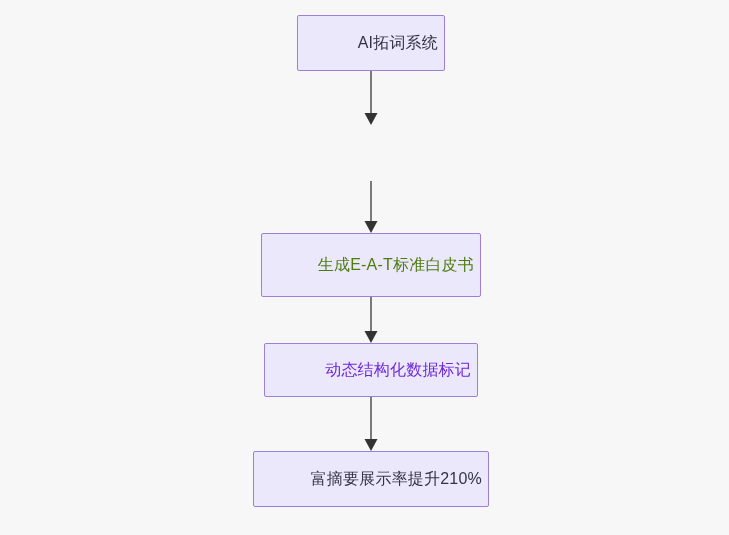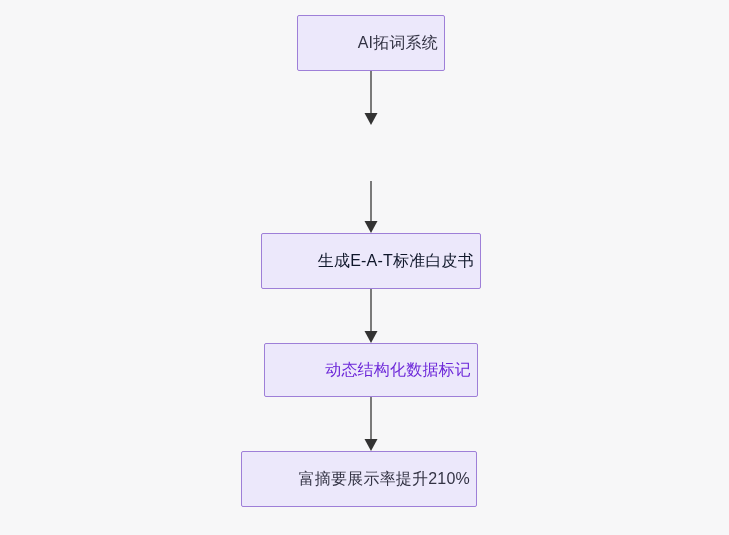--- a/index.html
+++ b/index.html
@@ -79,25 +79,25 @@
       <line x1="9" y1="0" x2="9" y2="44" stroke="#7a7a7a" stroke-width="2"></line>
       <polygon points="9,54 2.5,42 15.5,42" fill="#333333"></polygon>
     </svg>
   </div>
 
   <div class="node" style="left: 297px; top: 15px; width: 148px; height: 56px; background: rgb(236, 232, 251); border-color: rgb(158, 127, 216); color: rgb(51, 51, 68);">
     <span class="node-label">AI拓词系统</span>
   </div>
 
 
-  <div class="node" style="left: 261px; top: 233px; width: 220px; height: 56px; background: rgb(236, 232, 251); border-color: rgb(158, 127, 216); color: #0f172a;">
+  <div class="node" style="left: 261px; top: 233px; width: 220px; height: 64px; background: rgb(236, 232, 251); border-color: rgb(158, 127, 216); color: #4d7c0f;">
     <span class="node-label">生成E-A-T标准白皮书</span>
   </div>
 
   <div class="node" style="left: 264px; top: 343px; width: 214px; height: 54px; background: rgb(236, 232, 251); border-color: rgb(158, 127, 216); color: #6d28d9;">
     <span class="node-label">动态结构化数据标记</span>
   </div>
 
-  <div class="node" style="left: 241px; top: 451px; width: 236px; height: 56px; background: rgb(236, 232, 251); border-color: rgb(158, 127, 216); color: rgb(51, 51, 68);">
+  <div class="node" style="left: 253px; top: 451px; width: 236px; height: 56px; background: rgb(236, 232, 251); border-color: rgb(158, 127, 216); color: rgb(51, 51, 68);">
     <span class="node-label">富摘要展示率提升210%</span>
   </div>
 
 </div>
 
 </body></html>

